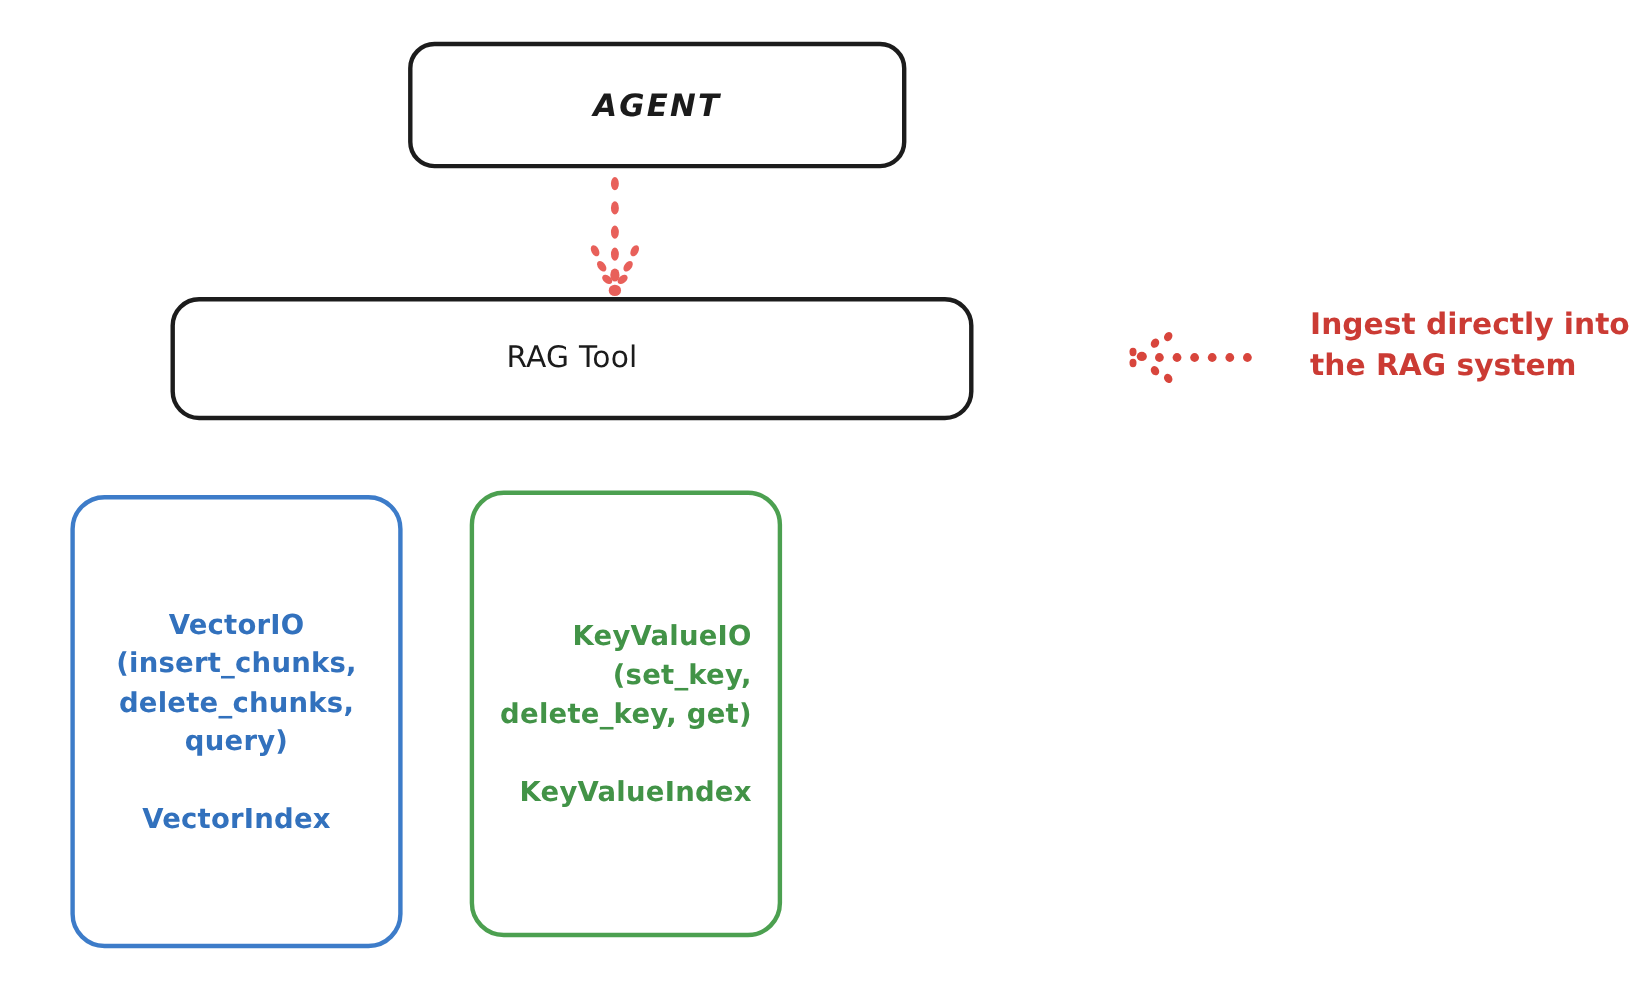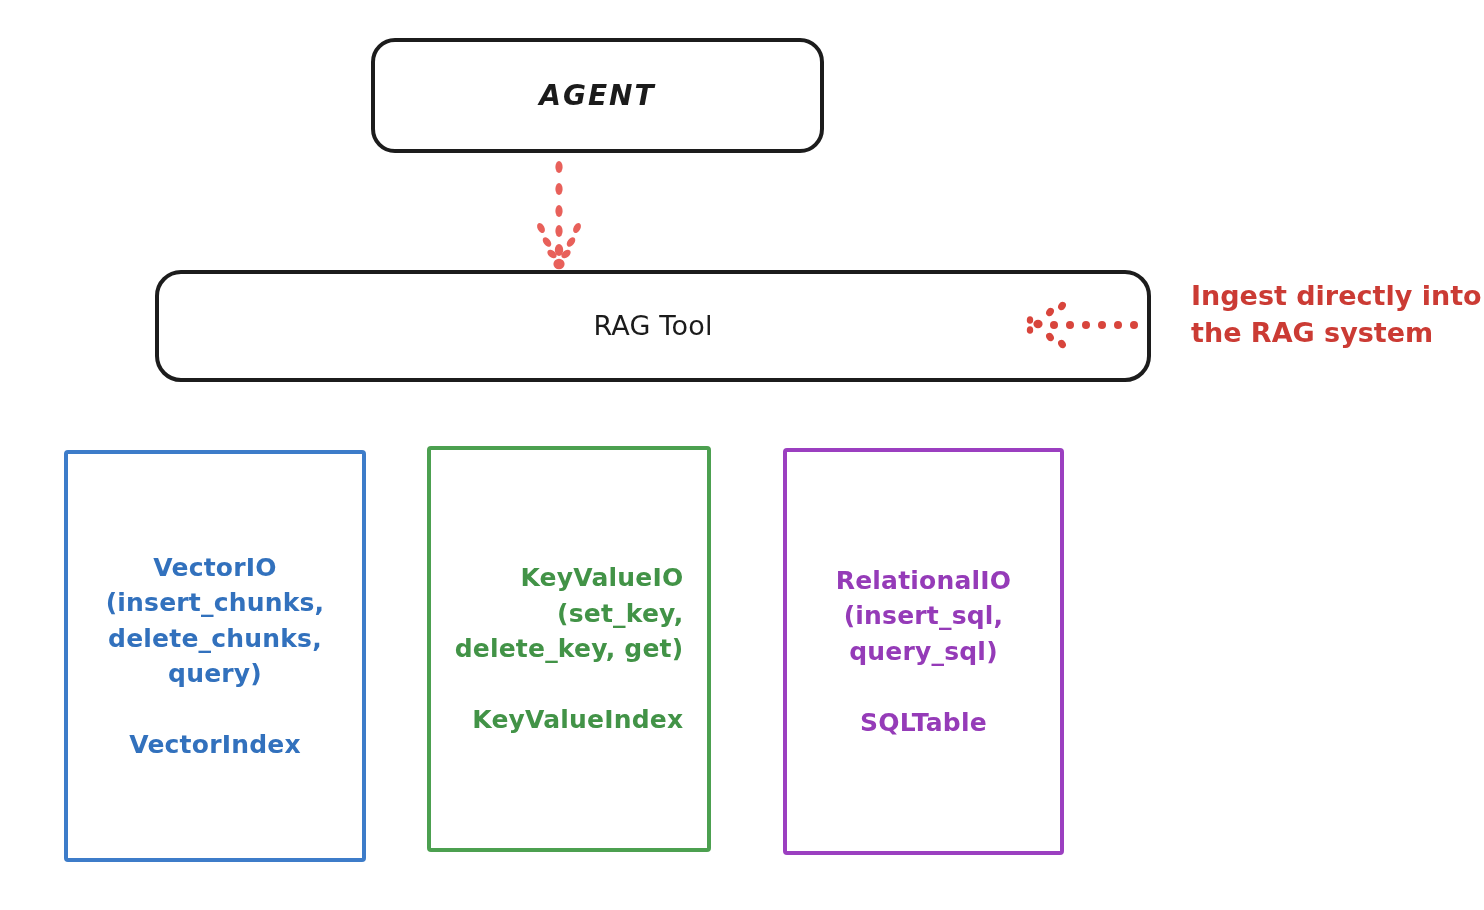--- a/index.html
+++ b/index.html
@@ -46,36 +46,36 @@
     font-size: 28px;
     font-style: italic;
     font-weight: 700;
     letter-spacing: 2px;
     font-family: "DejaVu Sans", sans-serif;
   }
 
   
   #ragtool-node {
     left: 155px; top: 270px;
-    width: 996px; height: 112px;
+    width: 730px; height: 112px;
     border-width: 4px;
     border-color: #1c1c1c;
     border-radius: 26px;
   }
   #ragtool-node .label {
     color: #1b1b1b;
     font-size: 27px;
     font-weight: 400;
     font-family: "DejaVu Sans", sans-serif;
   }
 
   
   .store {
     border-width: 4px;
-    border-radius: 4px;
+    border-radius: 31px;
     align-items: center;
   }
   .store .label {
     font-size: 25px;
     font-weight: 600;
     line-height: 1.42;
   }
 
   #vectorio-node {
     left: 64px;  top: 450px;
@@ -185,21 +185,14 @@
   </div>
 
   <div class="node store" id="keyvalueio-node">
     <span class="label">KeyValueIO
 (set_key,
 delete_key, get)
 
 KeyValueIndex</span>
   </div>
 
-  <div class="node store" id="relationalio-node">
-    <span class="label">RelationalIO
-(insert_sql,
-query_sql)
-
-SQLTable</span>
-  </div>
 
 </div>
 
 </body></html>

